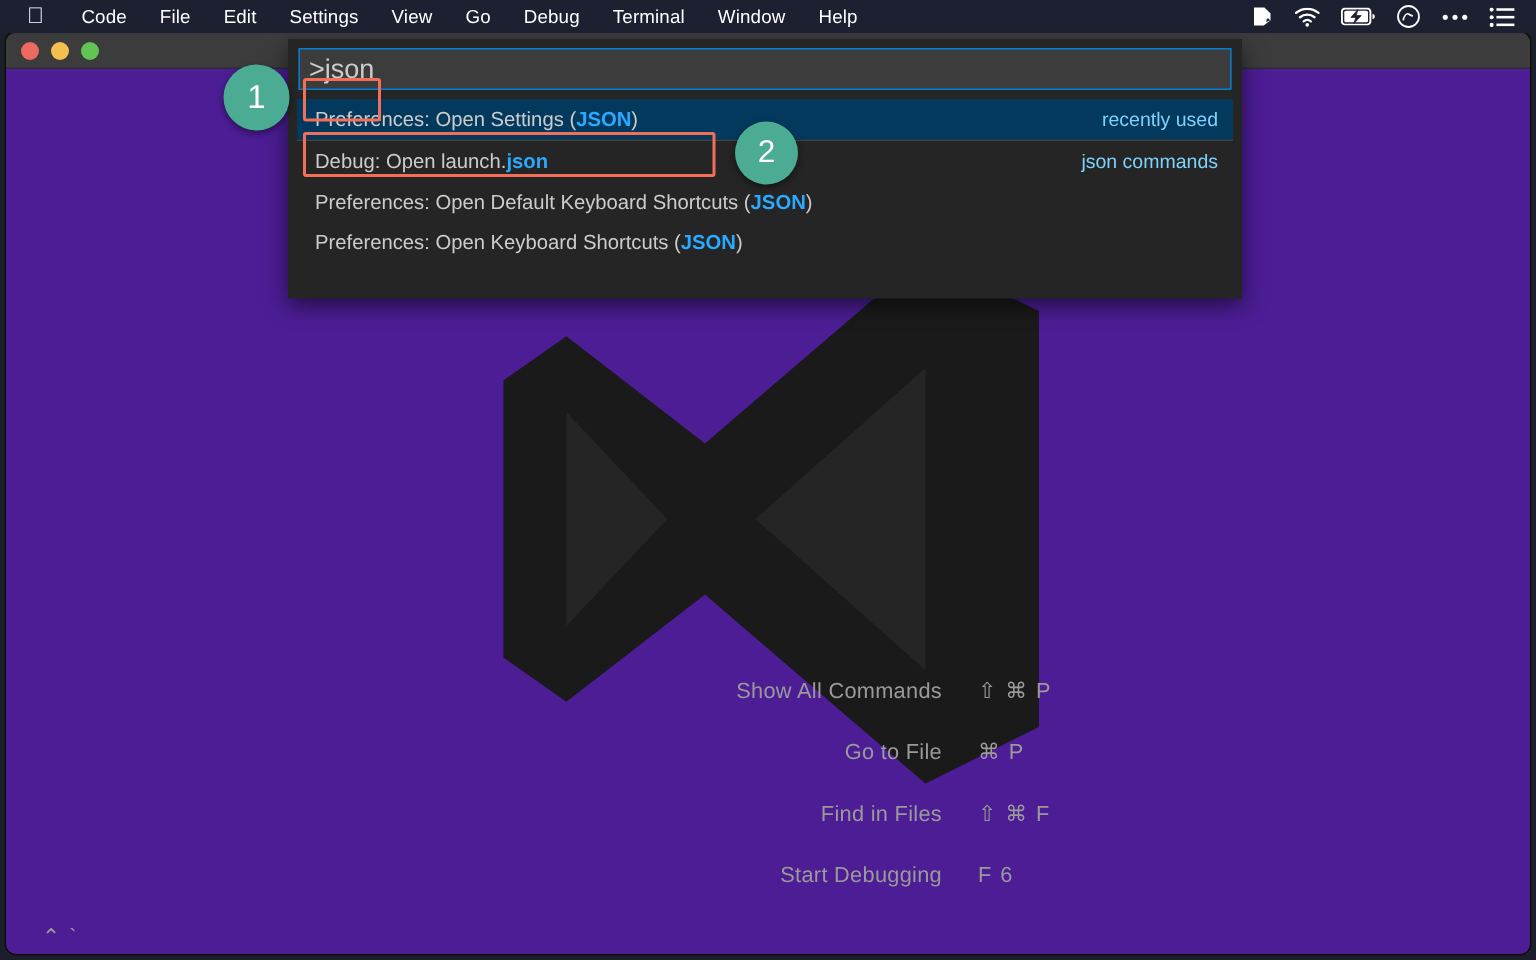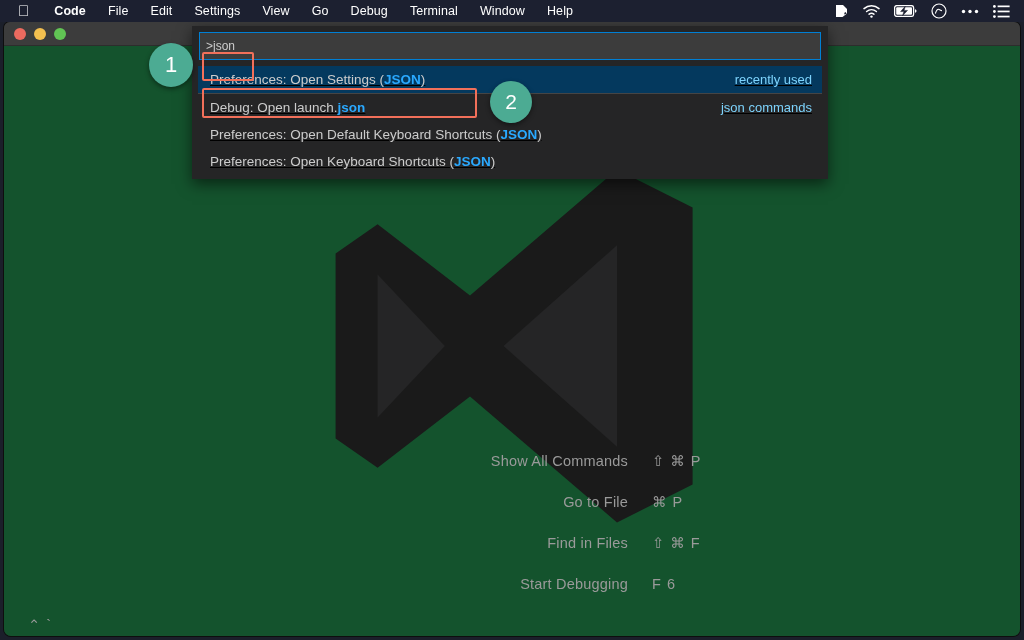--- a/index.html
+++ b/index.html
@@ -20,21 +20,21 @@
     z-index:50;
   }
   #menubar .apple{
     margin-left:18px; margin-right:14px;
     font-size:15px; line-height:1;
     position:relative; top:-1px;
   }
   #menubar .mi{
     padding:0 11px; white-space:nowrap; letter-spacing:.1px;
   }
-  #menubar .mi.bold{ font-weight:bold; }
+  #menubar .mi.bold{ font-weight:normal; }
   #menubar .spacer{ flex:1 1 auto; }
   #menubar .status{
     display:flex; align-items:center; gap:14px;
     margin-right:14px;
   }
   #menubar .status .ic{
     display:flex; align-items:center; justify-content:center;
     height:22px;
   }
 
@@ -62,21 +62,21 @@
   #win-title{
     position:absolute; left:0; right:0; top:0; height:24px;
     display:flex; align-items:center; justify-content:center;
     color:#cccccc; font-size:12px; pointer-events:none;
   }
 
   
   #editor{
     position:absolute; top:24px; left:0;
     width:100%; height:590px;
-    background:#14532d;
+    background:#4c1d95;
     overflow:hidden;
   }
   #watermark{
     position:absolute;
     left:50%; top:300px;
     transform:translate(-50%,-50%);
     width:420px; height:420px;
     opacity:1;
   }
 
@@ -123,25 +123,25 @@
     height:28px;
     background:#3c3c3c;
     border:1px solid #007fd4;
     display:flex; align-items:center;
   }
   #pal-input{
     width:100%; height:100%;
     background:transparent; border:none; outline:none;
     color:#cccccc;
     font-family:"Liberation Sans", sans-serif;
-    font-size:12px;
+    font-size:18px;
     padding:0 6px;
     caret-color:#cccccc;
   }
-  #pal-list{ padding-bottom:4px;text-decoration:underline; }
+  #pal-list{ padding-bottom:24px; }
   .pal-row{
     position:relative;
     display:flex; align-items:center;
     height:27px;
     padding:0 10px 0 12px;
     font-size:13.5px;
     color:#cccccc;
     white-space:nowrap;
   }
   .pal-row.sel{

